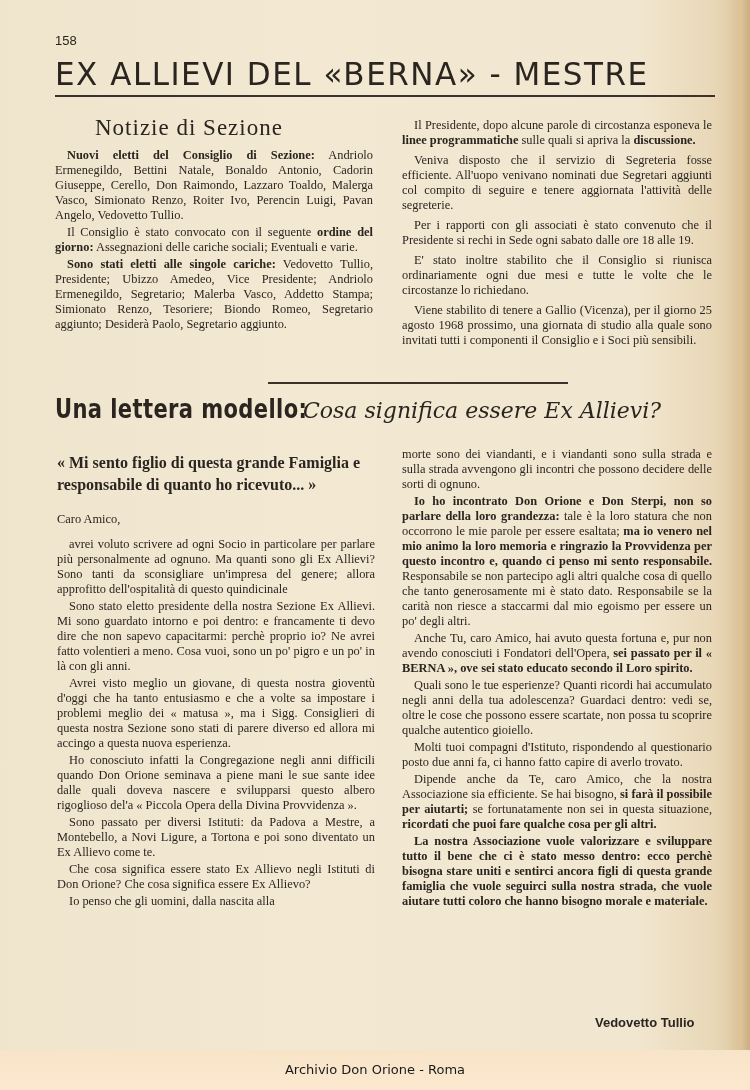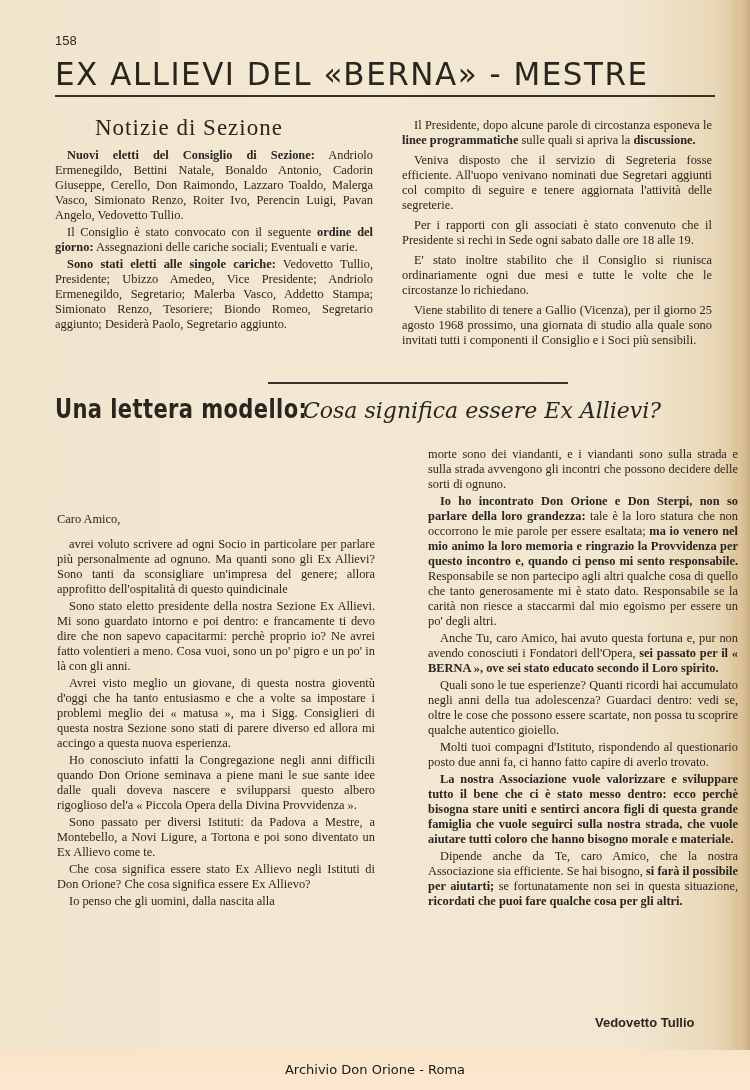--- a/index.html
+++ b/index.html
@@ -41,21 +41,21 @@
   .headline-script {
     position: absolute; left: 303px; top: 398px; font-family: "DejaVu Serif", serif;
     font-style: italic; font-size: 22px; color: #2b2520; white-space: nowrap;
   }
   .quote {
     position: absolute; left: 57px; top: 452px; width: 320px; font-family: "Liberation Serif", serif;
     font-weight: bold; font-size: 16px; line-height: 22px; color: #2b2520;
   }
   .col-bottom-left { left: 57px; top: 512px; width: 318px; }
   .col-bottom-left p.salutation { text-indent: 0; margin-bottom: 10px; }
-  .col-bottom-right { left: 402px; top: 447px; width: 310px; margin-left: 26px; }
+  .col-bottom-right { left: 402px; top: 447px; width: 310px; }
   .signature {
     position: absolute; left: 595px; top: 1015px; font-weight: bold; font-size: 13px; color: #2b2520;
   }
   .footer {
     position: absolute; left: 0; top: 1050px; width: 750px; height: 40px;
     background: linear-gradient(180deg, #f8e4c8 0%, #fbe8cf 100%);
     text-align: center; line-height: 40px;
     font-family: "DejaVu Sans", sans-serif; font-size: 13px; color: #1a1a1a;
   }
 </style>
@@ -83,38 +83,39 @@
     <p>Per i rapporti con gli associati è stato convenuto che il Presidente si rechi in Sede ogni sabato dalle ore 18 alle 19.</p>
     <p>E' stato inoltre stabilito che il Consiglio si riunisca ordinariamente ogni due mesi e tutte le volte che le circostanze lo richiedano.</p>
     <p>Viene stabilito di tenere a Gallio (Vicenza), per il giorno 25 agosto 1968 prossimo, una giornata di studio alla quale sono invitati tutti i componenti il Consiglio e i Soci più sensibili.</p>
   </div>
 
   <div class="rule" style="left:268px; top:382px; width:300px; height:1.5px;"></div>
 
   <div class="headline-bold">Una lettera modello:</div>
   <div class="headline-script">Cosa significa essere Ex Allievi?</div>
 
+  <div class="quote">« Mi sento figlio di questa grande Famiglia e responsabile di quanto ho ricevuto... »</div>
 
   <div class="col col-bottom-left">
     <p class="salutation">Caro Amico,</p>
     <p>avrei voluto scrivere ad ogni Socio in particolare per parlare più personalmente ad ognuno. Ma quanti sono gli Ex Allievi? Sono tanti da sconsigliare un'impresa del genere; allora approfitto dell'ospitalità di questo quindicinale</p>
     <p>Sono stato eletto presidente della nostra Sezione Ex Allievi. Mi sono guardato intorno e poi dentro: e francamente ti devo dire che non sapevo capacitarmi: perchè proprio io? Ne avrei fatto volentieri a meno. Cosa vuoi, sono un po' pigro e un po' in là con gli anni.</p>
     <p>Avrei visto meglio un giovane, di questa nostra gioventù d'oggi che ha tanto entusiasmo e che a volte sa impostare i problemi meglio dei « matusa », ma i Sigg. Consiglieri di questa nostra Sezione sono stati di parere diverso ed allora mi accingo a questa nuova esperienza.</p>
     <p>Ho conosciuto infatti la Congregazione negli anni difficili quando Don Orione seminava a piene mani le sue sante idee dalle quali doveva nascere e svilupparsi questo albero rigoglioso del'a « Piccola Opera della Divina Provvidenza ».</p>
     <p>Sono passato per diversi Istituti: da Padova a Mestre, a Montebello, a Novi Ligure, a Tortona e poi sono diventato un Ex Allievo come te.</p>
     <p>Che cosa significa essere stato Ex Allievo negli Istituti di Don Orione? Che cosa significa essere Ex Allievo?</p>
     <p>Io penso che gli uomini, dalla nascita alla</p>
   </div>
 
   <div class="col col-bottom-right">
     <p class="noindent">morte sono dei viandanti, e i viandanti sono sulla strada e sulla strada avvengono gli incontri che possono decidere delle sorti di ognuno.</p>
     <p><b>Io ho incontrato Don Orione e Don Sterpi, non so parlare della loro grandezza:</b><span> tale è la loro statura che non occorrono le mie parole per essere esaltata; </span><b>ma io venero nel mio animo la loro memoria e ringrazio la Provvidenza per questo incontro e, quando ci penso mi sento responsabile.</b><span> Responsabile se non partecipo agli altri qualche cosa di quello che tanto generosamente mi è stato dato. Responsabile se la carità non riesce a staccarmi dal mio egoismo per essere un po' degli altri.</span></p>
     <p><span>Anche Tu, caro Amico, hai avuto questa fortuna e, pur non avendo conosciuti i Fondatori dell'Opera, </span><b>sei passato per il « BERNA », ove sei stato educato secondo il Loro spirito.</b></p>
     <p>Quali sono le tue esperienze? Quanti ricordi hai accumulato negli anni della tua adolescenza? Guardaci dentro: vedi se, oltre le cose che possono essere scartate, non possa tu scoprire qualche autentico gioiello.</p>
     <p>Molti tuoi compagni d'Istituto, rispondendo al questionario posto due anni fa, ci hanno fatto capire di averlo trovato.</p>
+    <p><span>Dipende anche da Te, caro Amico, che la nostra Associazione sia efficiente. Se hai bisogno, </span><b>si farà il possibile per aiutarti;</b><span> se fortunatamente non sei in questa situazione, </span><b>ricordati che puoi fare qualche cosa per gli altri.</b></p>
     <p><b>La nostra Associazione vuole valorizzare e sviluppare tutto il bene che ci è stato messo dentro: ecco perchè bisogna stare uniti e sentirci ancora figli di questa grande famiglia che vuole seguirci sulla nostra strada, che vuole aiutare tutti coloro che hanno bisogno morale e materiale.</b></p>
-    <p><span>Dipende anche da Te, caro Amico, che la nostra Associazione sia efficiente. Se hai bisogno, </span><b>si farà il possibile per aiutarti;</b><span> se fortunatamente non sei in questa situazione, </span><b>ricordati che puoi fare qualche cosa per gli altri.</b></p>
   </div>
 
   <div class="signature">Vedovetto Tullio</div>
 </div>
 
 <div class="footer">Archivio Don Orione - Roma</div>
 
 </body></html>

